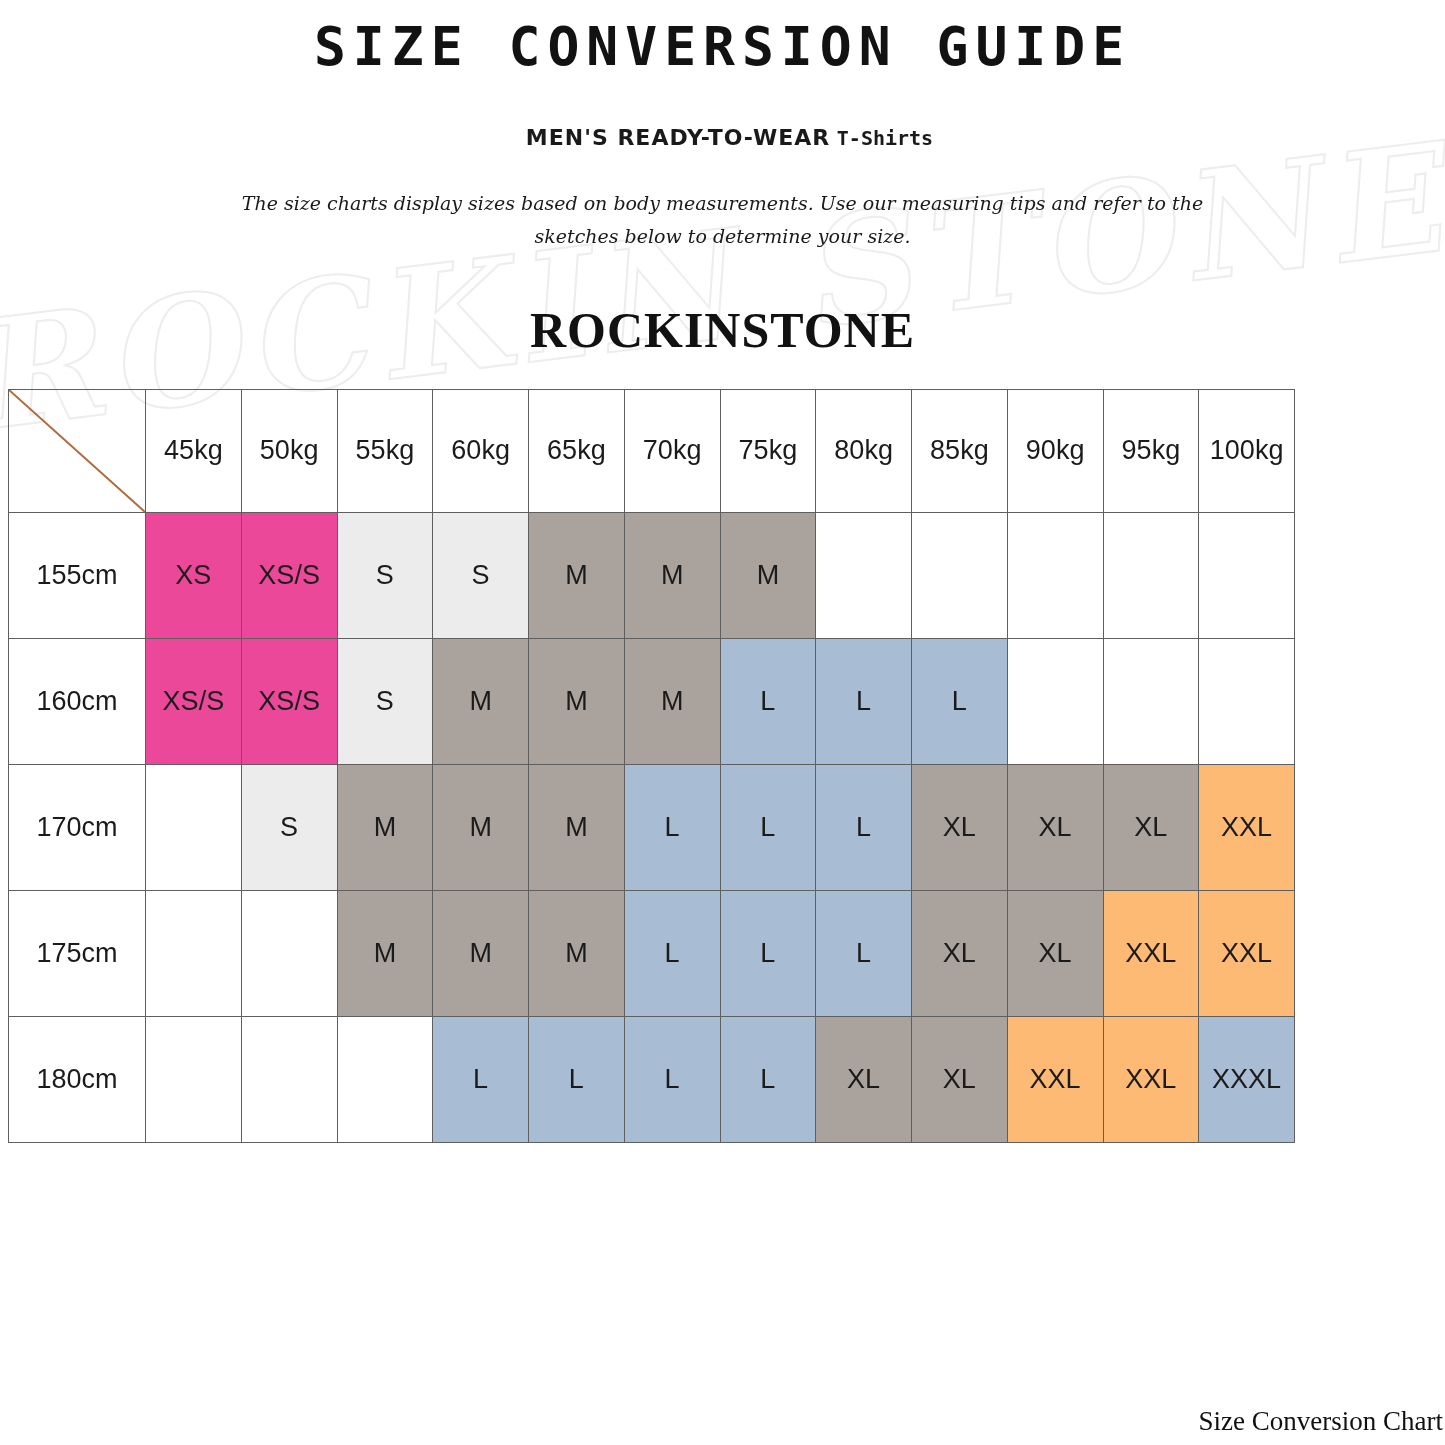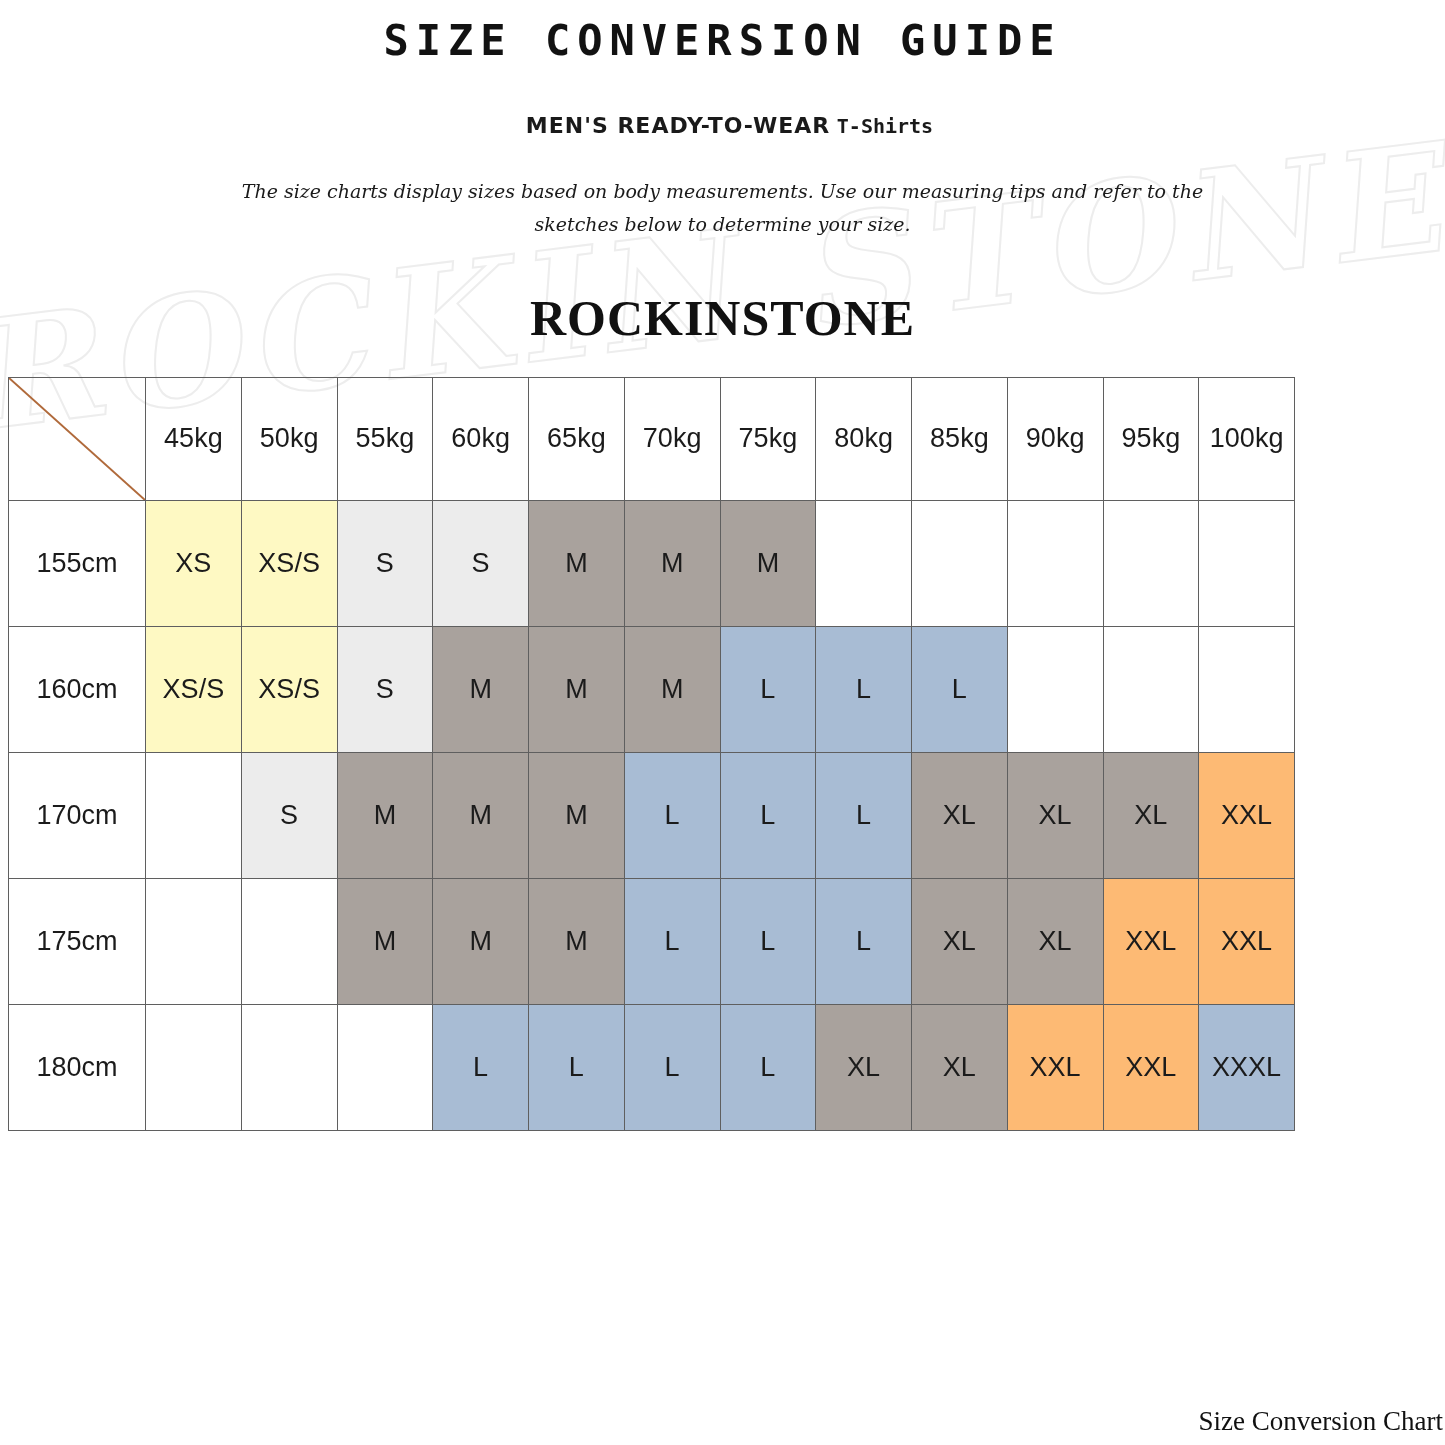--- a/index.html
+++ b/index.html
@@ -47,21 +47,21 @@
   }
 
   .header {
     position: relative;
     z-index: 2;
     text-align: center;
   }
 
   .title {
     font-family: "DejaVu Sans Mono", monospace;
-    font-size: 42px;
+    font-size: 53px;
     font-weight: 700;
     letter-spacing: 7px;
     padding-top: 16px;
     color: #121212;
   }
 
   .subtitle {
     margin-top: 48px;
     font-size: 22px;
     font-weight: 700;
@@ -142,21 +142,21 @@
     width: 100%;
     height: 100%;
   }
 
   .rowhead {
     width: 136px;
     font-size: 27px;
   }
 
   
-  .fill-xs   { background: #fef9c3; }
+  .fill-xs   { background: #ec4899; }
   .fill-s    { background: #ececec; }
   .fill-m    { background: #a9a29d; }
   .fill-l    { background: #a8bcd4; }
   .fill-xl   { background: #a9a29d; }
   .fill-xxl  { background: #fdba74; }
   .fill-xxxl { background: #a8bcd4; }
   .fill-none { background: #ffffff; }
 
   .footer-note {
     position: absolute;

